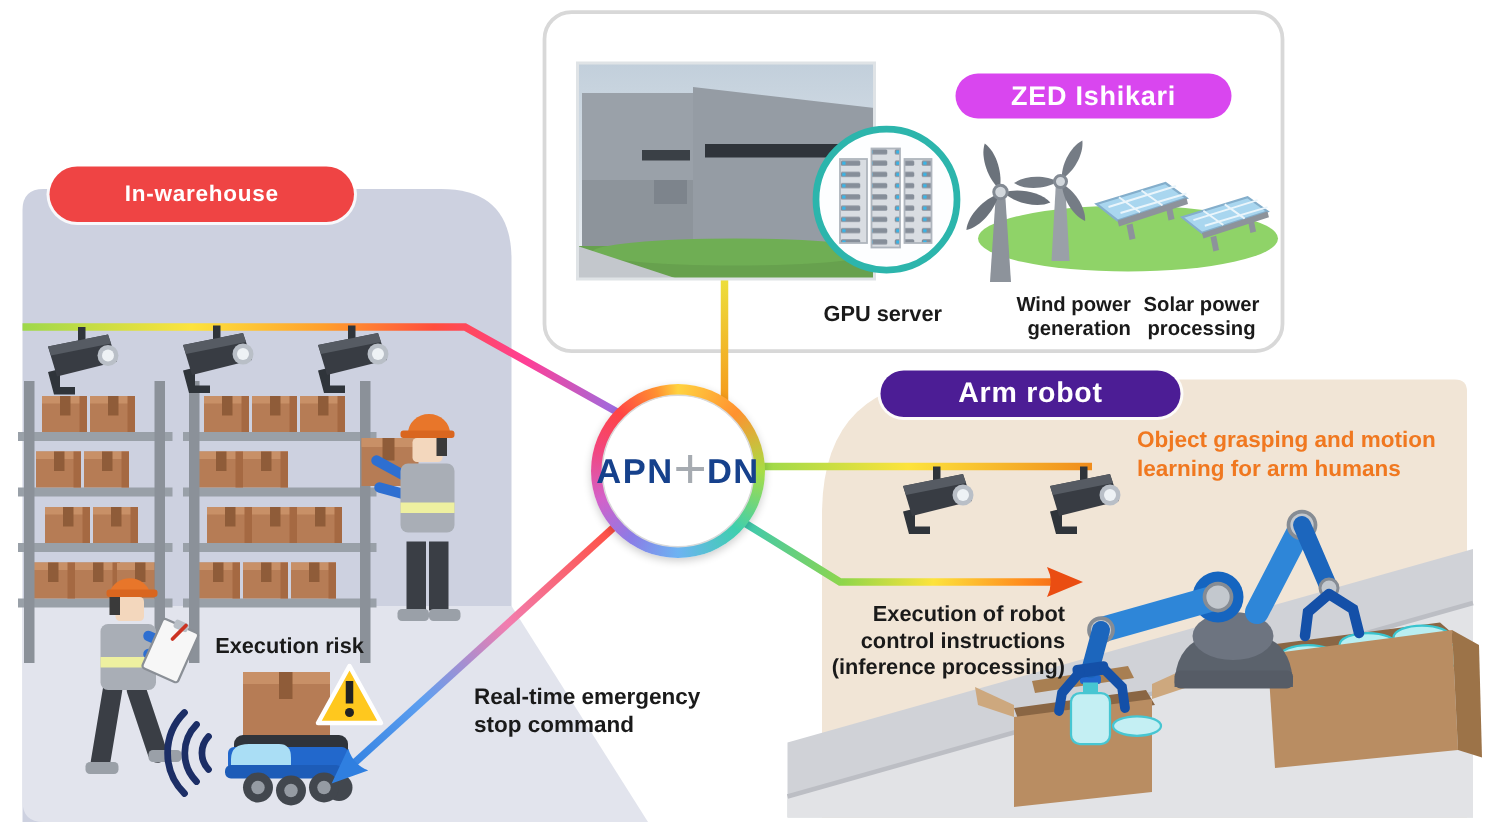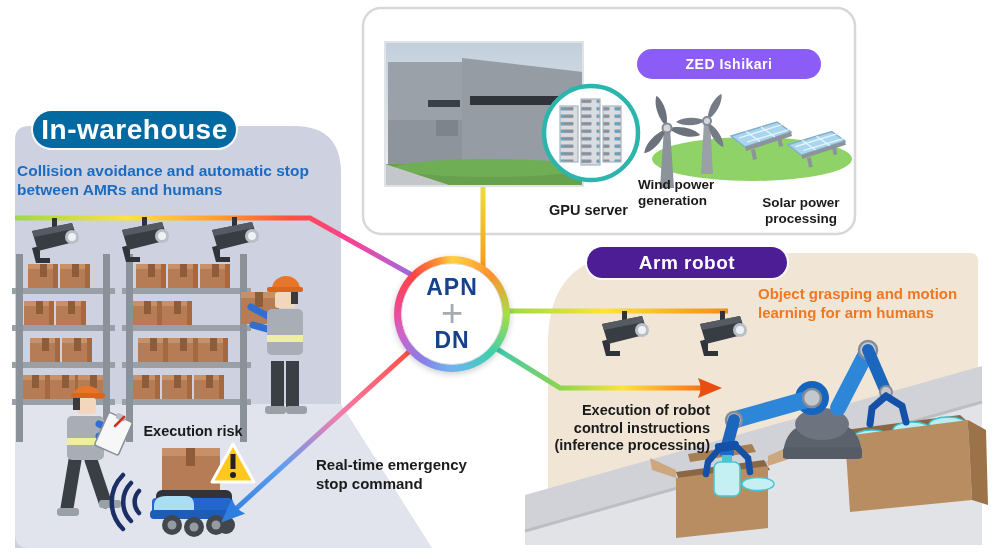--- a/index.html
+++ b/index.html
@@ -2,41 +2,41 @@
 <html><head>
 <meta charset="utf-8">
 <style>
   html,body{margin:0;padding:0;background:#fff;}
   #canvas{position:relative;width:1000px;height:559px;background:#fff;overflow:hidden;
           font-family:"Liberation Sans","DejaVu Sans",sans-serif;}
   #art{position:absolute;left:0;top:0;width:1000px;height:559px;}
   .abs{position:absolute;}
   .pill{display:flex;align-items:center;justify-content:center;color:#fff;font-weight:bold;
         border-radius:19px;letter-spacing:.5px;}
-  .pill-warehouse{left:33px;top:111px;width:203px;height:37px;background:#0369a1;font-size:28px;
+  .pill-warehouse{left:33px;top:111px;width:203px;height:37px;background:#ef4444;font-size:15px;
         box-shadow:0 0 0 2px rgba(255,255,255,.85);}
-  .pill-zed{left:637px;top:49px;width:184px;height:30px;background:#8b5cf6;font-size:14px;border-radius:15px;}
+  .pill-zed{left:637px;top:49px;width:184px;height:30px;background:#d946ef;font-size:18px;border-radius:15px;}
   .pill-arm{left:587px;top:247px;width:200px;height:31px;background:#4c1d95;font-size:19px;border-radius:16px;
         box-shadow:0 0 0 2px rgba(255,255,255,.85);}
   .desc-blue{left:17px;top:162px;width:320px;font-size:15.5px;line-height:1.2;font-weight:bold;color:#1b6cc0;}
   .desc-orange{left:758px;top:285px;width:212px;font-size:15px;line-height:1.25;font-weight:bold;color:#f07820;}
   .lbl-black{font-weight:bold;color:#1a1a1a;}
   .lbl-gpu{left:508px;top:202px;width:120px;font-size:14.5px;text-align:right;}
-  .lbl-wind{left:638px;top:177px;width:116px;font-size:13.5px;line-height:1.18;text-align:left;}
+  .lbl-wind{left:638px;top:195px;width:116px;font-size:13.5px;line-height:1.18;text-align:right;}
   .lbl-solar{left:743px;top:195px;width:116px;font-size:13.5px;line-height:1.18;text-align:center;}
   .lbl-collision{left:138px;top:423px;width:110px;font-size:14.5px;text-align:center;}
   .lbl-stop{left:301px;top:456px;width:168px;font-size:15px;line-height:1.25;margin-left:15px;}
   .lbl-exec{left:534px;top:402px;width:176px;font-size:14.5px;line-height:1.22;text-align:right;}
   .node{left:394px;top:256px;width:116px;height:116px;border-radius:50%;
         background:conic-gradient(from 0deg,#ffd23f 0deg,#ff9130 45deg,#a8dd45 90deg,#3ecfae 135deg,
                    #6db3f2 180deg,#8b7ce6 215deg,#d361c9 250deg,#f2467e 285deg,#ff4444 315deg,
                    #ff9130 345deg,#ffd23f 360deg);
         box-shadow:0 2px 6px rgba(0,0,0,.2);}
   .node-inner{position:absolute;left:7px;top:7px;right:7px;bottom:7px;border-radius:50%;background:#fff;
-        border:1px solid #d9d9d9;display:flex;flex-direction:column;align-items:center;justify-content:center;}
+        border:1px solid #d9d9d9;display:flex;flex-direction:row;align-items:center;justify-content:center;}
   .node-word{font-size:23px;font-weight:bold;color:#16418c;letter-spacing:1px;line-height:1;}
   .node-plus{font-size:38px;font-weight:300;color:#a6abb1;line-height:.78;}
 </style>
 </head>
 <body>
 
 <div id="canvas">
 
 <svg id="art" viewBox="0 0 1000 559">
   <defs>
@@ -328,21 +328,20 @@
     <line x1="812" y1="398" x2="734" y2="420" stroke="#2e86d8" stroke-width="17" stroke-linecap="round"></line>
     <circle cx="812" cy="398" r="9" fill="#c3c8ce" stroke="#868c94" stroke-width="2.5"></circle>
     <circle cx="734" cy="420" r="8" fill="#c3c8ce" stroke="#868c94" stroke-width="2.5"></circle>
     <line x1="734" y1="420" x2="727" y2="446" stroke="#1c66bd" stroke-width="12" stroke-linecap="round"></line>
     <rect x="715" y="442" width="24" height="9" rx="3" fill="#1450a8" transform="rotate(-8 727 446)"></rect>
     <path d="M720,448 L708,462 L706,474 M736,446 L748,458 L750,472" stroke="#1450a8" stroke-width="6.5" stroke-linecap="round" fill="none"></path>
   </g>
 </svg>
 
 <div class="abs pill pill-warehouse">In-warehouse</div>
-<div class="abs desc-blue">Collision avoidance and automatic stop between AMRs and humans</div>
 <div class="abs lbl-black lbl-collision">Execution risk</div>
 <div class="abs lbl-black lbl-stop">Real-time emergency stop command</div>
 
 <div class="abs pill pill-zed">ZED Ishikari</div>
 <div class="abs lbl-black lbl-gpu">GPU server</div>
 <div class="abs lbl-black lbl-wind">Wind power generation</div>
 <div class="abs lbl-black lbl-solar">Solar power processing</div>
 
 <div class="abs pill pill-arm">Arm robot</div>
 <div class="abs desc-orange">Object grasping and motion learning for arm humans</div>

